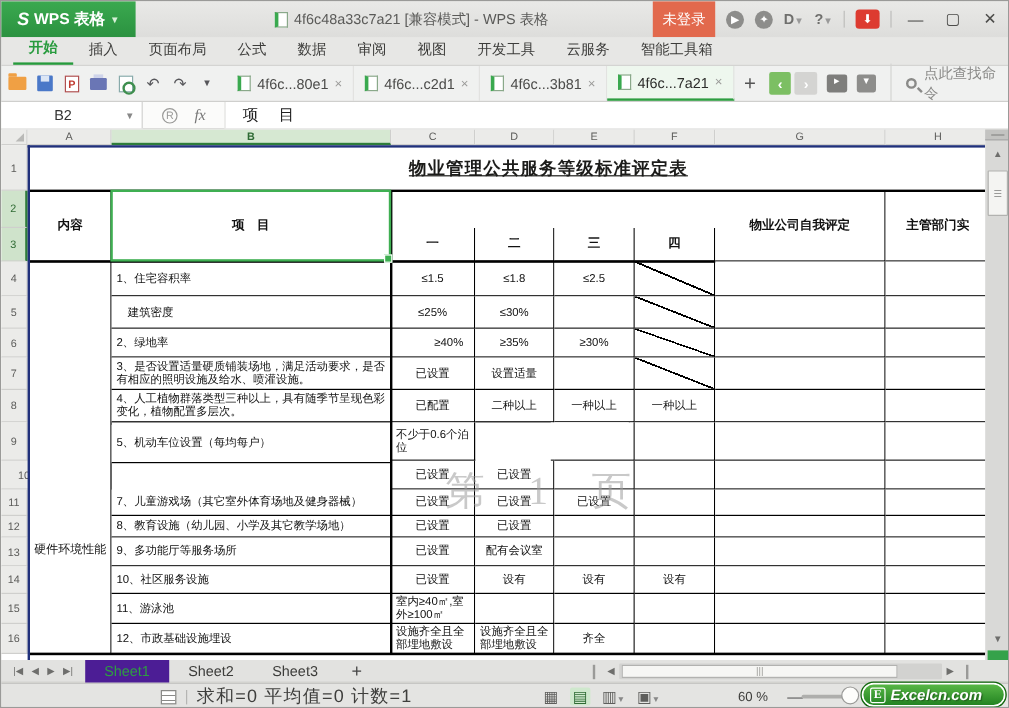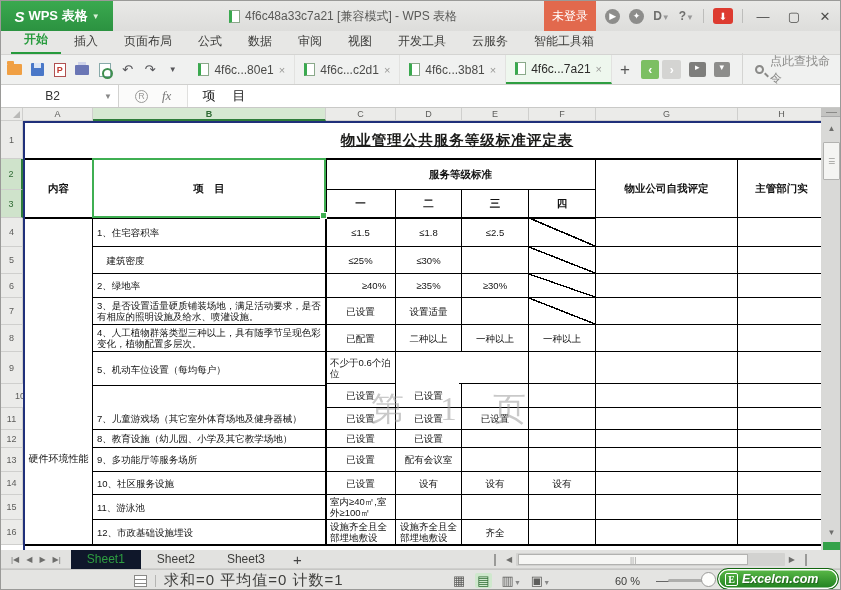--- a/index.html
+++ b/index.html
@@ -138,21 +138,21 @@
   #vthumb { position:absolute; left:2px; top:34px; width:17px; height:38px; background:#f4f4f2;
     border:1px solid #b2b2b0; border-radius:1px; color:#9a9a98; font-size:8px;
     display:flex; align-items:center; justify-content:center; letter-spacing:0; }
   #vgreen { position:absolute; left:2px; top:434px; width:17px; height:8px; background:#35a24a; }
 
   
   #sheetbar { position:absolute; left:0; top:549px; width:100%; height:19px;
     background:#e2e2e0; border-bottom:1px solid #cfcfcd; display:flex; align-items:center; }
   .sheet-nav { display:flex; align-items:center; gap:7px; padding:0 10px; color:#6e6e6c; font-size:8px; }
   .sheet-tab { height:19px; display:flex; align-items:center; padding:0 16px; font-size:12px; color:#3c3c3a; }
-  .sheet-tab.active { background:#0f172a; color:#2e9e41; }
+  .sheet-tab.active { background:#4c1d95; color:#2e9e41; }
   .sheet-plus { font-size:15px; color:#444; padding:0 12px; }
   #hscroll { position:absolute; left:487px; top:551px; width:325px; height:15px; display:flex; align-items:center; }
   .hsplit { width:2px; height:12px; background:#9a9a98; margin:0 6px; }
   #hscroll .harrow { color:#6e6e6c; font-size:8px; padding:0 4px; }
   #htrack { flex:1; height:13px; background:#d2d2d0; position:relative; border-radius:1px; }
   #hthumb { position:absolute; left:2px; top:1px; width:230px; height:11px; background:#f6f6f4;
     border:1px solid #b2b2b0; color:#9a9a98; font-size:8px; display:flex; align-items:center;
     justify-content:center; }
 
   
@@ -310,21 +310,20 @@
         <div class="rowhead" style="left: 0px; top: 276px; width: 39px; height: 24px;">10</div>
         <div class="rowhead" style="left: 0px; top: 300px; width: 22px; height: 22px;">11</div>
         <div class="rowhead" style="left: 0px; top: 322px; width: 22px; height: 18px;">12</div>
         <div class="rowhead" style="left: 0px; top: 340px; width: 22px; height: 24px;">13</div>
         <div class="rowhead" style="left: 0px; top: 364px; width: 22px; height: 23px;">14</div>
         <div class="rowhead" style="left: 0px; top: 387px; width: 22px; height: 25px;">15</div>
         <div class="rowhead" style="left: 0px; top: 412px; width: 22px; height: 25px;">16</div>
         <div id="title-cell" style="left: 92px; top: 13px; width: 728px; height: 38px;">物业管理公共服务等级标准评定表</div>
         <div class="cell hdr" style="left: 24px; top: 51px; width: 68px; height: 59px;">内容</div>
         <div class="cell hdr" style="left: 92px; top: 51px; width: 233px; height: 59px;">项　目</div>
-        <div class="cell hdr" style="left: 325px; top: 51px; width: 270px; height: 31px;">服务等级标准</div>
         <div class="cell hdr" style="left: 325px; top: 82px; width: 70px; height: 28px;">一</div>
         <div class="cell hdr" style="left: 395px; top: 82px; width: 66px; height: 28px;">二</div>
         <div class="cell hdr" style="left: 461px; top: 82px; width: 67px; height: 28px;">三</div>
         <div class="cell hdr" style="left: 528px; top: 82px; width: 67px; height: 28px;">四</div>
         <div class="cell hdr" style="left: 595px; top: 51px; width: 142px; height: 59px;">物业公司自我评定</div>
         <div class="cell hdr" style="left: 737px; top: 51px; width: 88px; height: 59px; white-space: nowrap;">主管部门实</div>
         <div class="cell" style="left: 24px; top: 110px; width: 68px; height: 327px; align-items: flex-start; padding-top: 235px; font-size: 10px;">硬件环境性能</div>
         <div class="cell left" style="left: 92px; top: 110px; width: 233px; height: 29px;">1、住宅容积率</div>
         <div class="cell" style="left: 325px; top: 110px; width: 70px; height: 29px;">≤1.5</div>
         <div class="cell" style="left: 395px; top: 110px; width: 66px; height: 29px;">≤1.8</div>

